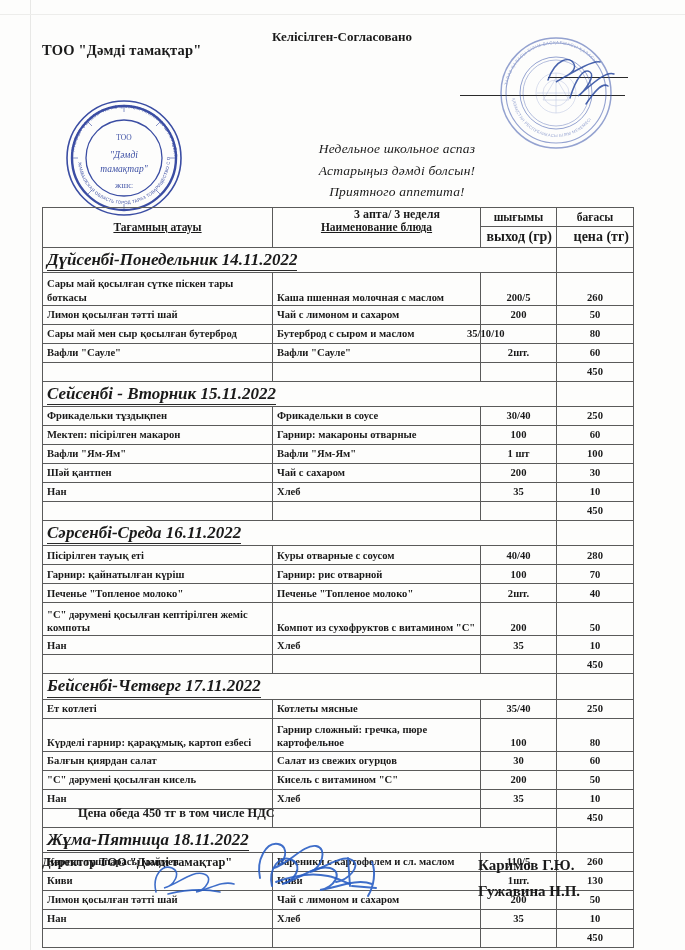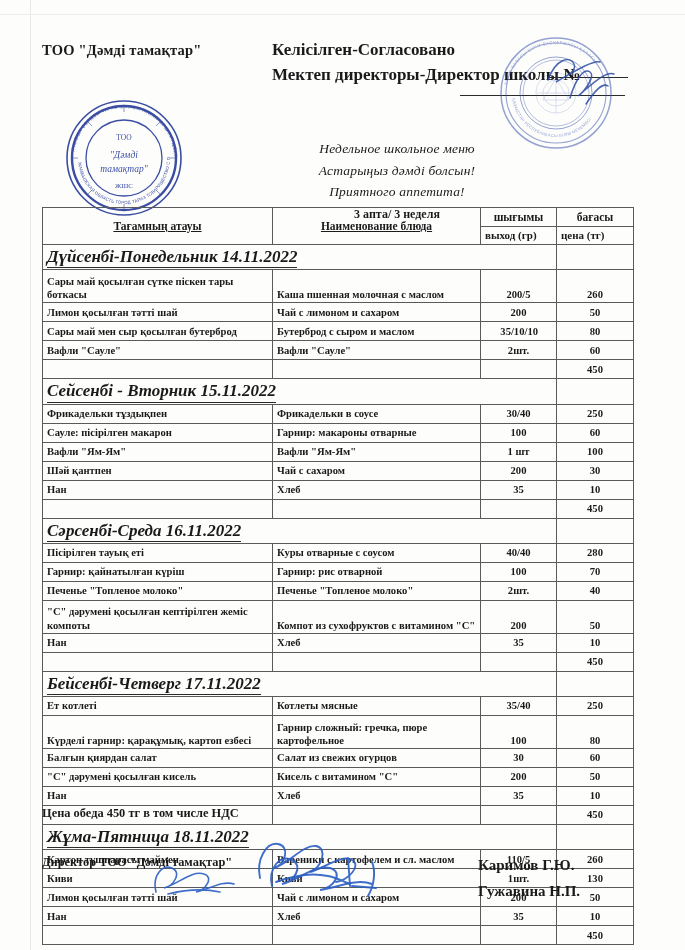--- a/index.html
+++ b/index.html
@@ -27,22 +27,22 @@
     position: absolute;
     left: 42px;
     top: 42px;
     font-size: 14.5px;
     font-weight: bold;
     letter-spacing: 0.2px;
   }
   .approve-block {
     position: absolute;
     left: 272px;
-    top: 38px;
-    font-size: 17px;
+    top: 28px;
+    font-size: 13px;
     font-weight: bold;
     line-height: 1.45;
   }
   .approve-line2 { white-space: nowrap; }
 
   .sig-rule-1 {
     position: absolute;
     left: 548px;
     top: 77px;
     width: 80px;
@@ -111,21 +111,21 @@
   col.c-out { width: 76px; }
   col.c-price { width: 77px; }
 
   .hdr-cell {
     text-align: center;
     font-size: 11.5px;
     font-weight: bold;
     height: 16px;
   }
   .hdr-tall { height: 34px; text-decoration: underline; }
-  .hdr-sub { text-align: left; font-size: 11px; height: 15px; }
+  .hdr-sub { text-align: right; font-size: 14px; height: 15px; }
 
   .day-row td {
     font-style: italic;
     font-weight: bold;
     font-size: 17px;
     height: 19px;
     padding-top: 1px;
     padding-bottom: 1px;
   }
   .day-label {
@@ -140,20 +140,21 @@
   .kz-top { vertical-align: top; margin-left: 35px; }
   .total-row td { height: 16px; }
 
   
   .price-note {
     position: absolute;
     left: 42px;
     top: 806px;
     font-size: 12.4px;
     font-weight: bold;
+    padding-left: 36px;
   }
   .sign-left {
     position: absolute;
     left: 42px;
     top: 852px;
     font-size: 12.4px;
     font-weight: bold;
     line-height: 1.75;
   }
   .sign-right {
@@ -178,28 +179,27 @@
 
 <div class="page">
 
   <div class="scan-edge-l"></div>
   <div class="scan-edge-t"></div>
 
   <div class="company-name">ТОО "Дәмді тамақтар"</div>
 
   <div class="approve-block">
     <div>Келісілген-Согласовано</div>
-    <div class="approve-line2">Мектеп директоры-Директор школы №</div>
   </div>
 
   <div class="sig-rule-1"></div>
   <div class="sig-rule-2"></div>
 
   <div class="menu-titles">
-    <div class="t-it">Недельное школьное меню</div>
+    <div class="t-it">Недельное школьное аспаз</div>
     <div class="t-it">Астарыңыз дәмді болсын!</div>
     <div class="t-it">Приятного аппетита!</div>
     <div class="t-week">3 апта/ 3 неделя</div>
   </div>
 
   <svg class="stamp stamp-left" viewBox="0 0 124 124">
     <defs>
       <path id="ringTopL" d="M 12,62 A 50,50 0 0 1 112,62"></path>
       <path id="ringBotL" d="M 16,62 A 46,46 0 0 0 108,62"></path>
     </defs>
@@ -292,21 +292,21 @@
         </tr>
         <tr class="dish-row">
           <td>Лимон қосылған тәтті шай</td>
           <td>Чай с лимоном и сахаром</td>
           <td class="num">200</td>
           <td class="num">50</td>
         </tr>
         <tr class="dish-row">
           <td>Сары май мен сыр қосылған бутерброд</td>
           <td colspan="1">Бутерброд с сыром и маслом</td>
-          <td class="num" style="text-align: right; padding-left: 0px; position: relative; left: -14px;">35/10/10</td>
+          <td class="num" style="text-align: left; padding-left: 0px; position: relative; left: -14px;">35/10/10</td>
           <td class="num">80</td>
         </tr>
         <tr class="dish-row">
           <td>Вафли "Сауле"</td>
           <td>Вафли "Сауле"</td>
           <td class="num">2шт.</td>
           <td class="num">60</td>
         </tr>
         <tr class="total-row">
           <td></td>
@@ -318,21 +318,21 @@
           <td colspan="3"><span class="day-label">Сейсенбі - Вторник 15.11.2022</span></td>
           <td></td>
         </tr>
         <tr class="dish-row">
           <td>Фрикадельки тұздықпен</td>
           <td>Фрикадельки в соусе</td>
           <td class="num">30/40</td>
           <td class="num">250</td>
         </tr>
         <tr class="dish-row">
-          <td>Сауле: пісірілген макарон</td>
+          <td>Мектеп: пісірілген макарон</td>
           <td>Гарнир: макароны отварные</td>
           <td class="num">100</td>
           <td class="num">60</td>
         </tr>
         <tr class="dish-row">
           <td>Вафли "Ям-Ям"</td>
           <td>Вафли "Ям-Ям"</td>
           <td class="num">1 шт</td>
           <td class="num">100</td>
         </tr>

